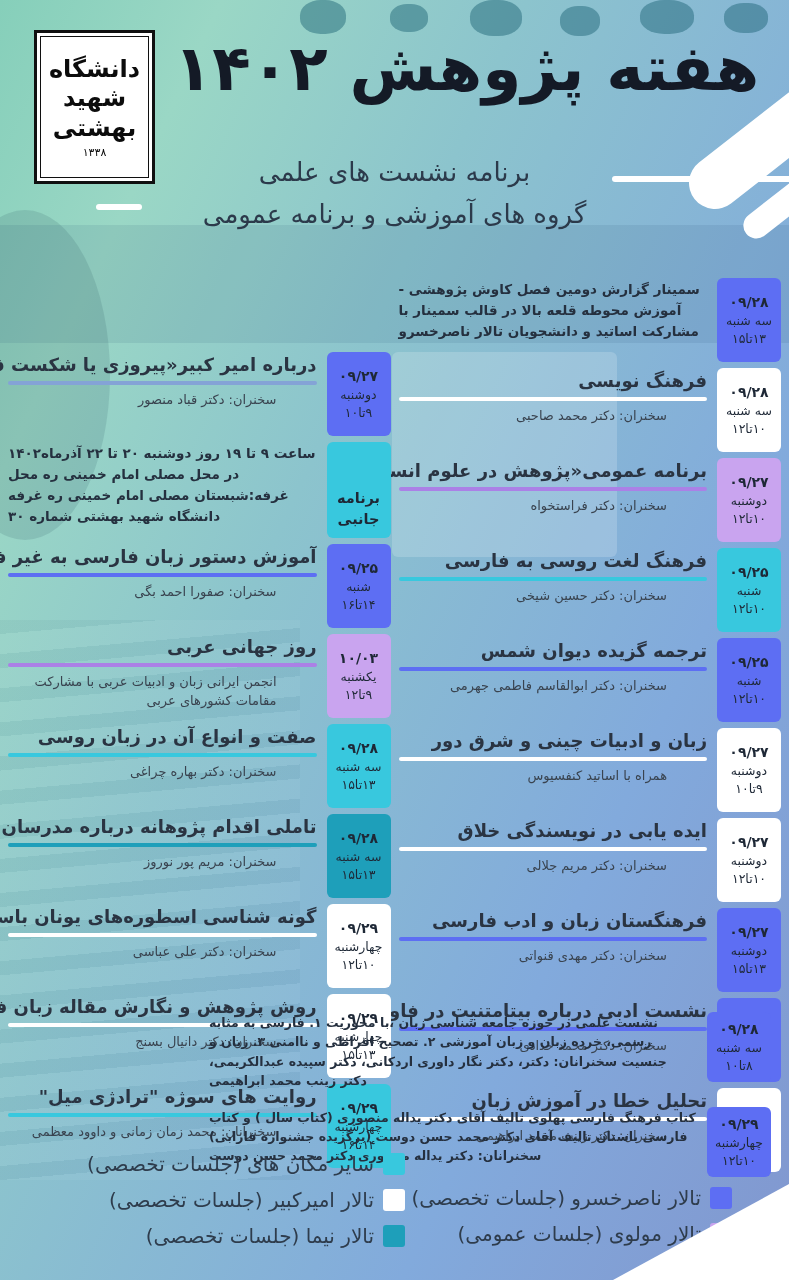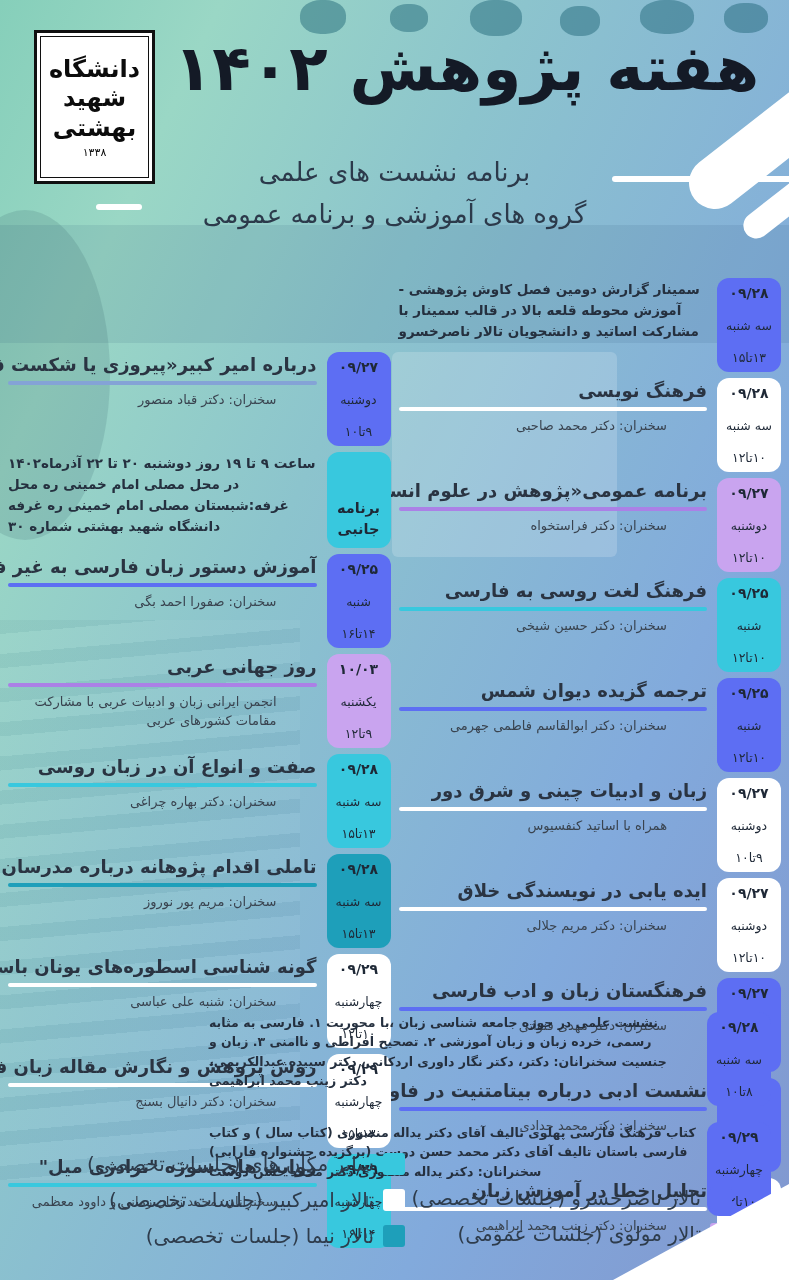--- a/index.html
+++ b/index.html
@@ -35,22 +35,22 @@
   .logo .l-year { font-size:11px; margin-top:3px; }
   .title { position:absolute; top:32px; left:170px; right:26px; z-index:2;
      text-align:center; font-size:63px; font-weight:bold; color:#141a26; letter-spacing:-1px; }
   .subtitle { position:absolute; top:151px; left:60px; right:60px; z-index:2;
      text-align:center; color:#2c3a4b; font-size:26px; line-height:1.63; font-weight:500; }
   
   .events-grid { position:absolute; top:278px; left:8px; right:8px; z-index:2; display:flex; gap:8px; }
   .col { width:calc(50% - 4px); }
   .col-left { padding-top:74px; }
   .event { display:flex; gap:10px; margin-bottom:6px; min-height:64px; align-items:flex-start; }
-  .datebox { width:64px; min-width:64px; min-height:84px; border-radius:12px; padding:7px 2px;
-     display:flex; flex-direction:column; align-items:center; justify-content:center; gap:17px;
+  .datebox { width:64px; min-width:64px; min-height:84px; border-radius:6px; padding:7px 2px;
+     display:flex; flex-direction:column; align-items:center; justify-content:center; gap:3px;
      text-align:center; color:#1e2836; }
   .datebox .d   { font-weight:bold; font-size:14px; }
   .datebox .day { font-size:12.5px; }
   .datebox .t   { font-size:12.5px;text-align:right; }
   .bx-indigo   { background:#5d6ef3; }
   .bx-white    { background:#ffffff; }
   .bx-lavender { background:#c9a4ef; }
   .bx-cyan     { background:#38c8de; }
   .bx-teal     { background:#1e9fba; }
   .content { flex:1; padding-top:1px; min-width:0; }
@@ -323,21 +323,21 @@
 
       <div class="event">
         <div class="datebox bx-white">
           <span class="d">۰۹/۲۹</span>
           <span class="day">چهارشنبه</span>
           <span class="t">۱۰تا۱۲</span>
         </div>
         <div class="content">
           <div class="etitle">گونه شناسی اسطوره‌های یونان  باستان</div>
           <div class="underline u-white"></div>
-          <div class="espeaker">سخنران: شنبه علی عباسی</div>
+          <div class="espeaker">سخنران: دکتر علی عباسی</div>
         </div>
       </div>
 
       <div class="event">
         <div class="datebox bx-white">
           <span class="d">۰۹/۲۹</span>
           <span class="day">چهارشنبه</span>
           <span class="t">۱۳تا۱۵</span>
         </div>
         <div class="content">

